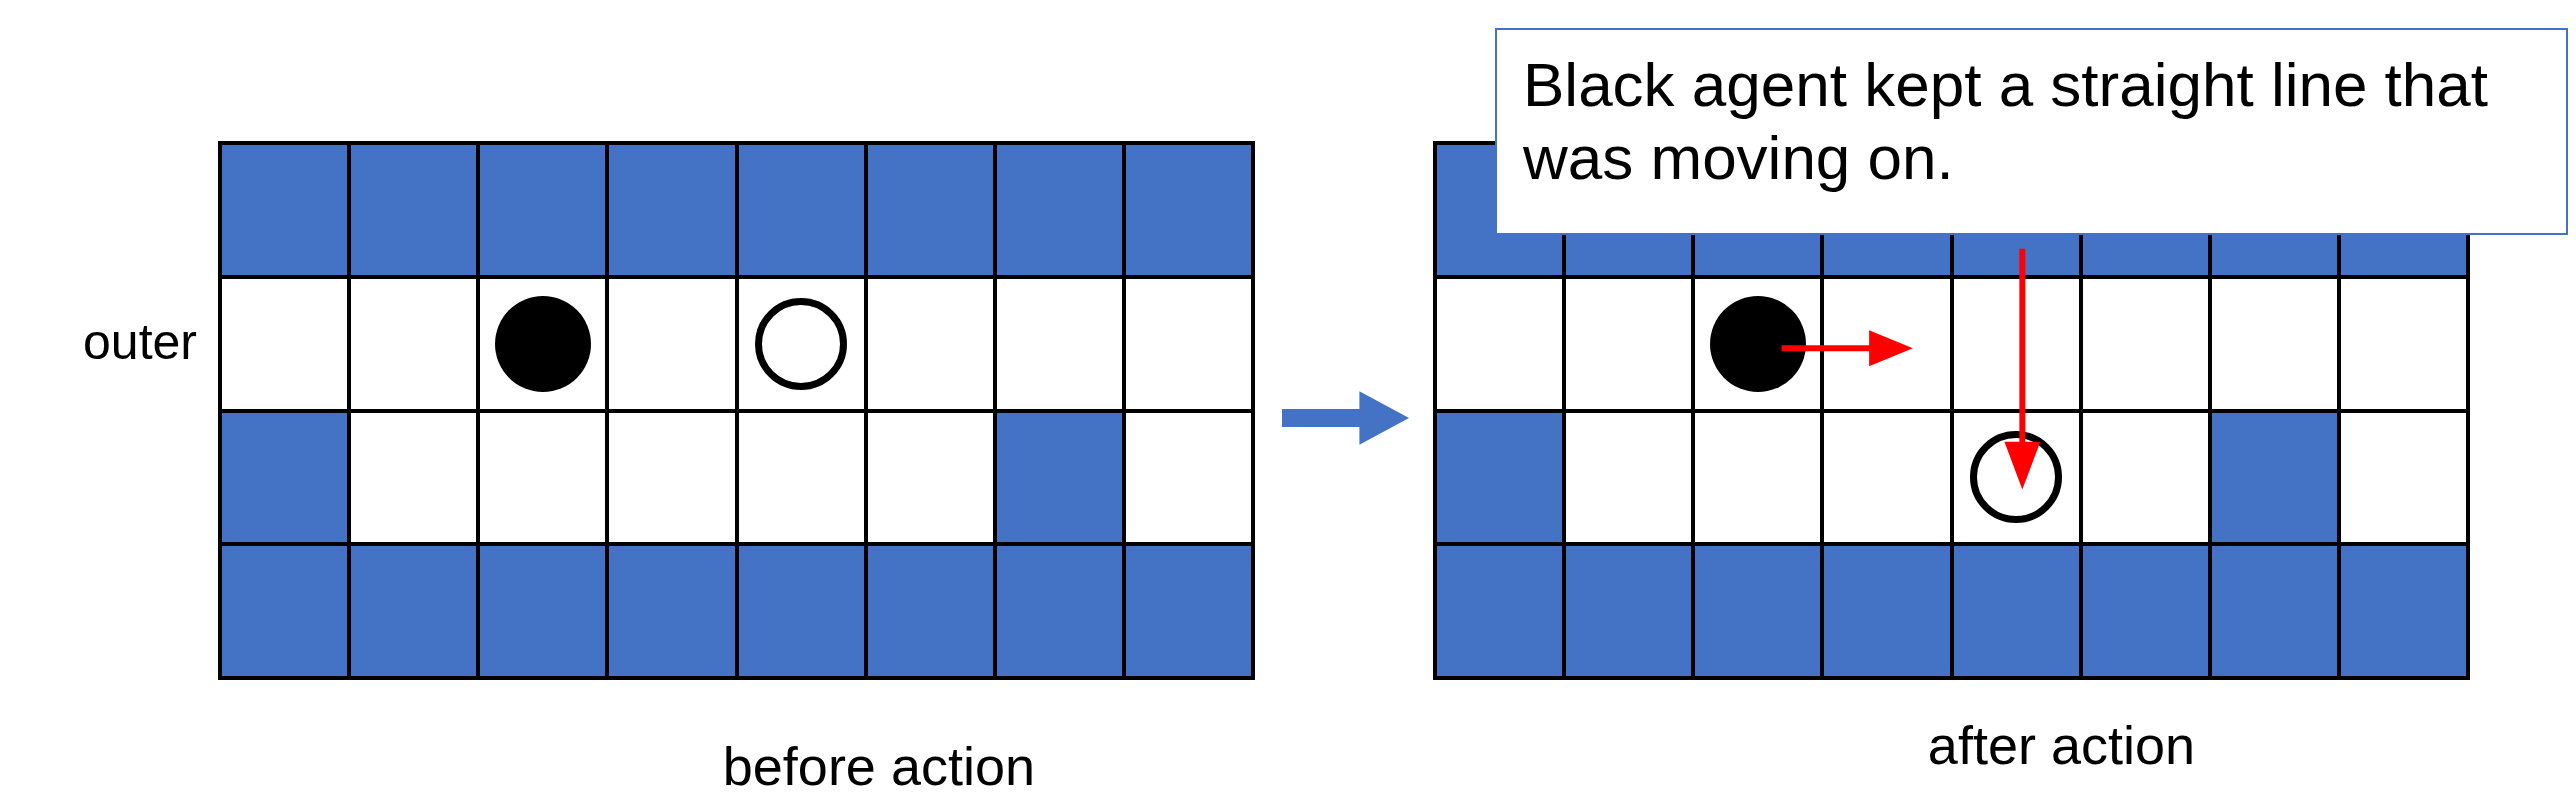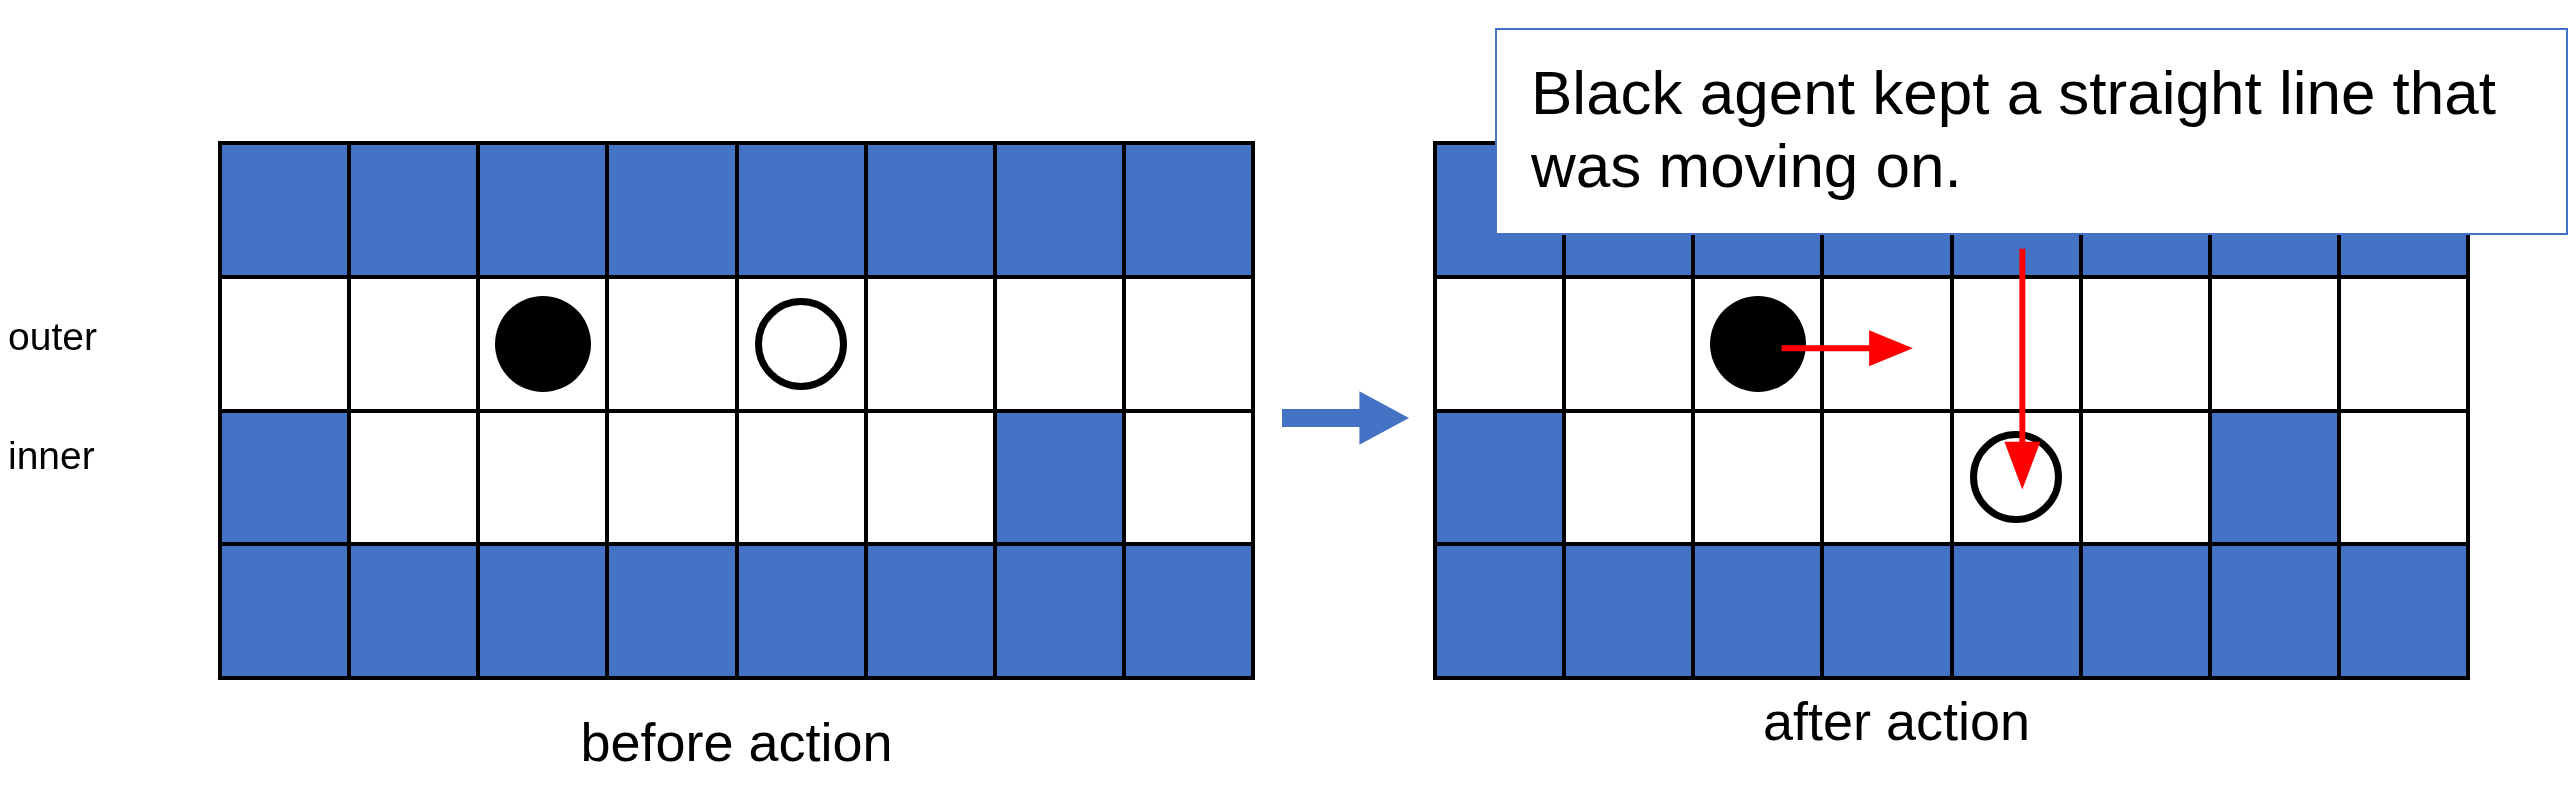--- a/index.html
+++ b/index.html
@@ -16,37 +16,38 @@
     position: relative;
     width: 2576px;
     height: 803px;
     background: #ffffff;
     overflow: hidden;
   }
 
   
   .row-label {
     position: absolute;
-    font-size: 39px;
+    font-size: 50px;
     line-height: 1;
     color: #000000;
     white-space: nowrap;
-    text-align: left;
+    text-align: right;
   }
   #label-outer { left: 8px; top: 317px; width: 189px; }
   #label-inner { left: 8px; top: 436px; width: 189px; }
 
   
   .caption {
     position: absolute;
     font-size: 54px;
     line-height: 1;
     color: #000000;
     white-space: nowrap;
-    text-align: center;
+    text-align: right;
+    margin-top: 24px;
   }
   #caption-before { left: 438px; top: 715px; width: 597px; }
   #caption-after  { left: 1598px; top: 694px; width: 597px; }
 
   
   .grid {
     position: absolute;
     display: grid;
     grid-template-columns: repeat(8, 1fr);
     grid-template-rows: repeat(4, 1fr);
@@ -117,30 +118,29 @@
     height: 207px;
     background: #ffffff;
     border: 2px solid #4472C4;
     box-sizing: border-box;
     padding: 18px 26px 0 26px;
   }
   #callout-text {
     font-size: 62px;
     line-height: 1.18;
     color: #000000;
-    margin: 8px;
+    margin: 0;
   }
 </style>
 </head>
 <body>
 
 <div id="stage">
 
   <div class="row-label" id="label-outer">outer</div>
-  <div class="row-label" id="label-inner">inner</div>
 
   <div class="grid" id="grid-before">
 
     <div class="cell blue"></div>
     <div class="cell blue"></div>
     <div class="cell blue"></div>
     <div class="cell blue"></div>
     <div class="cell blue"></div>
     <div class="cell blue"></div>
     <div class="cell blue"></div>

